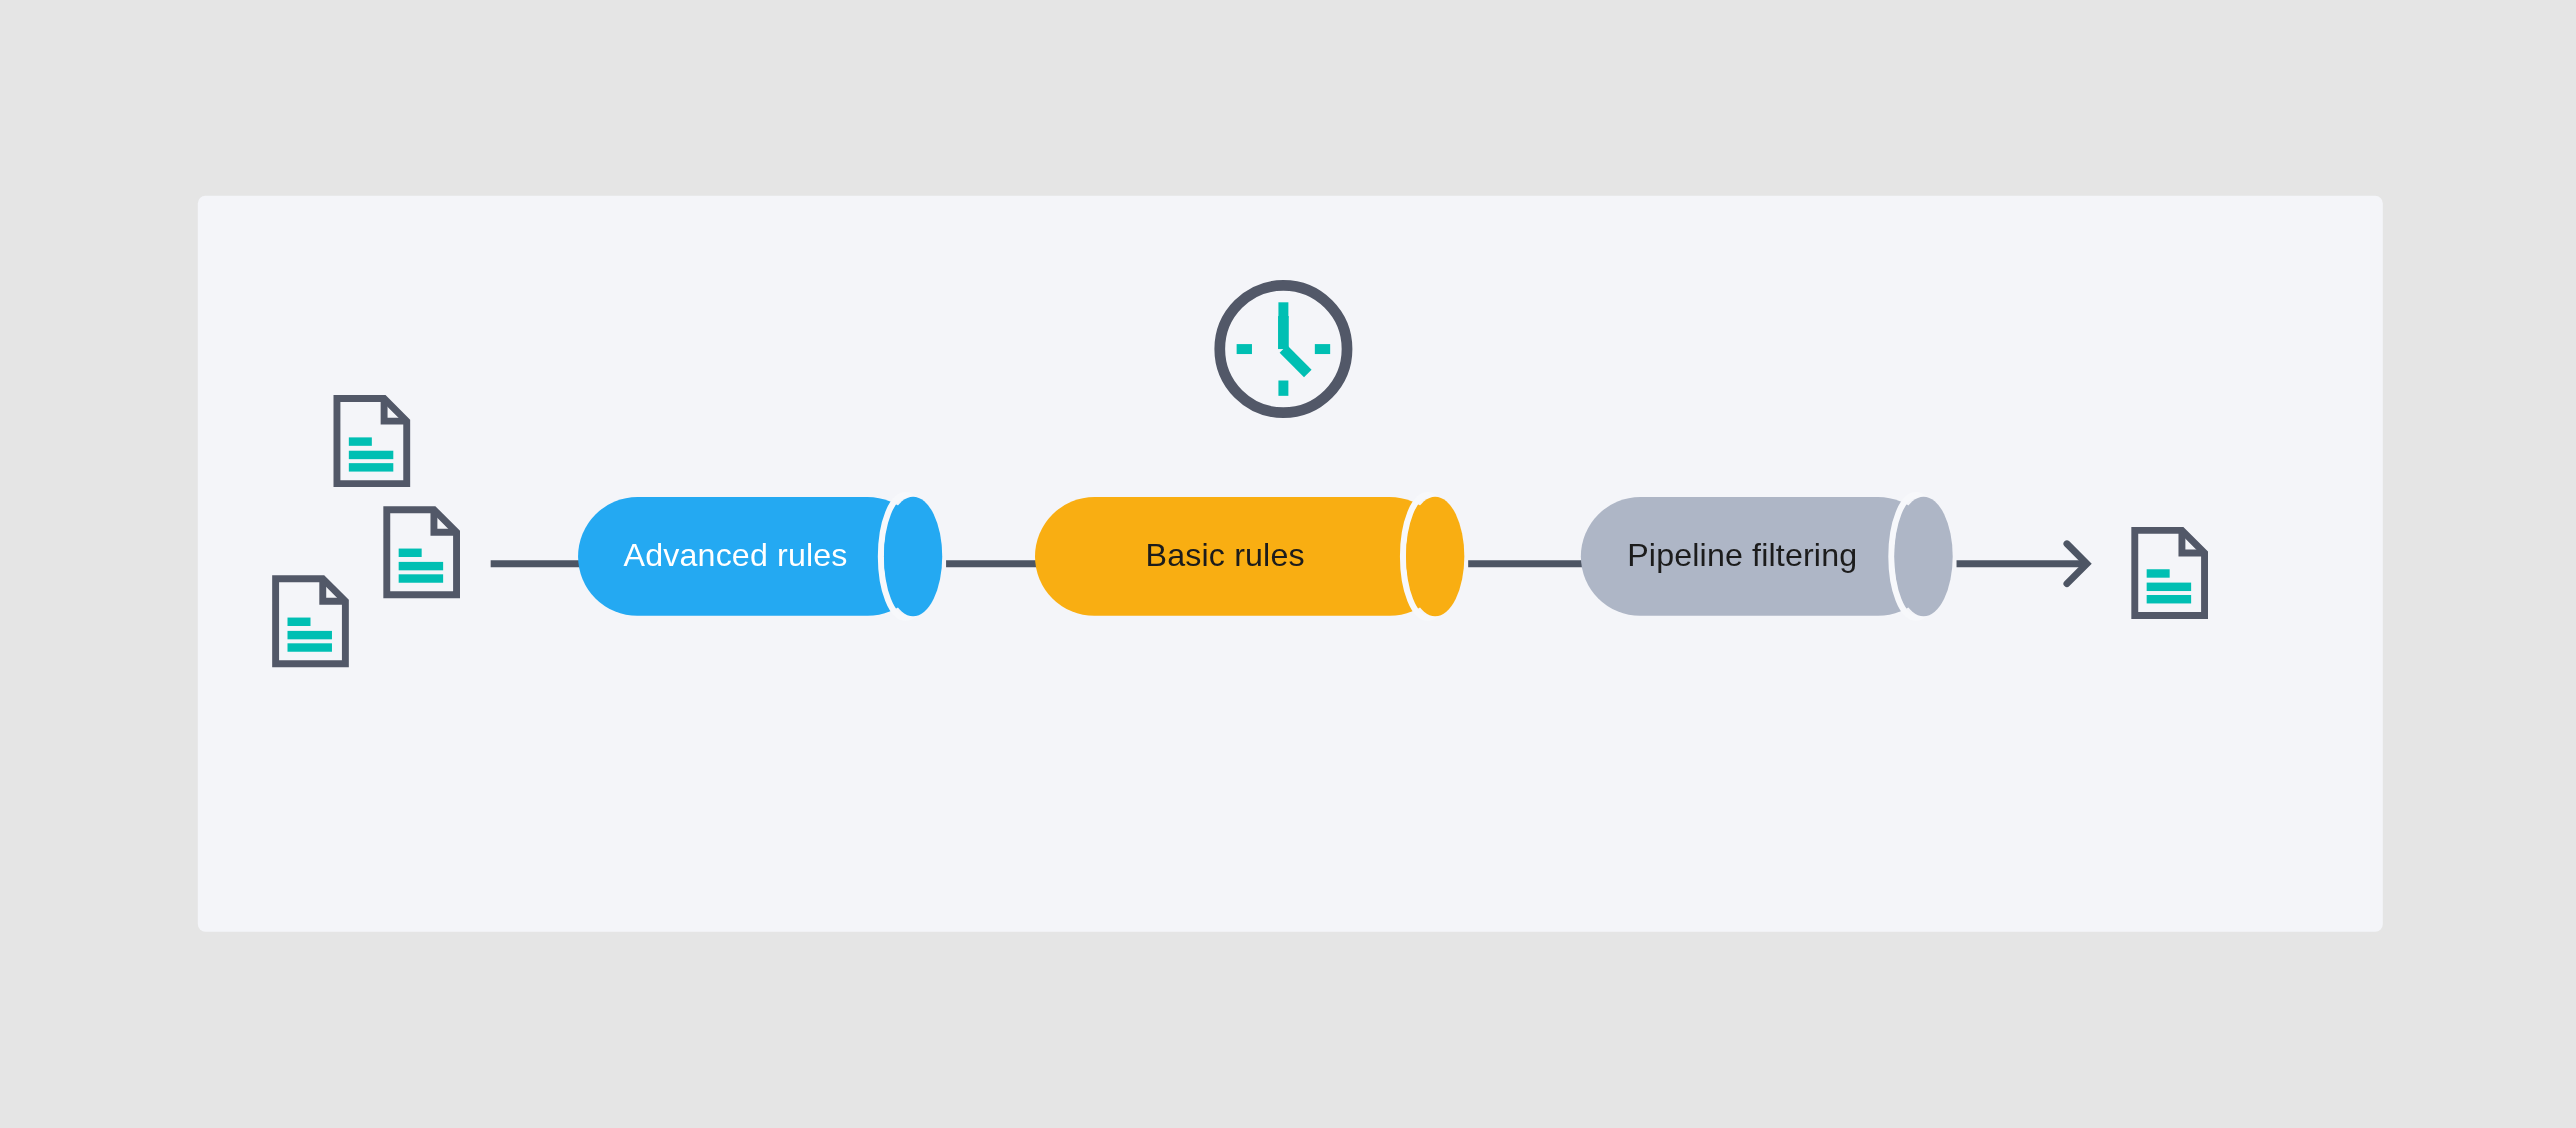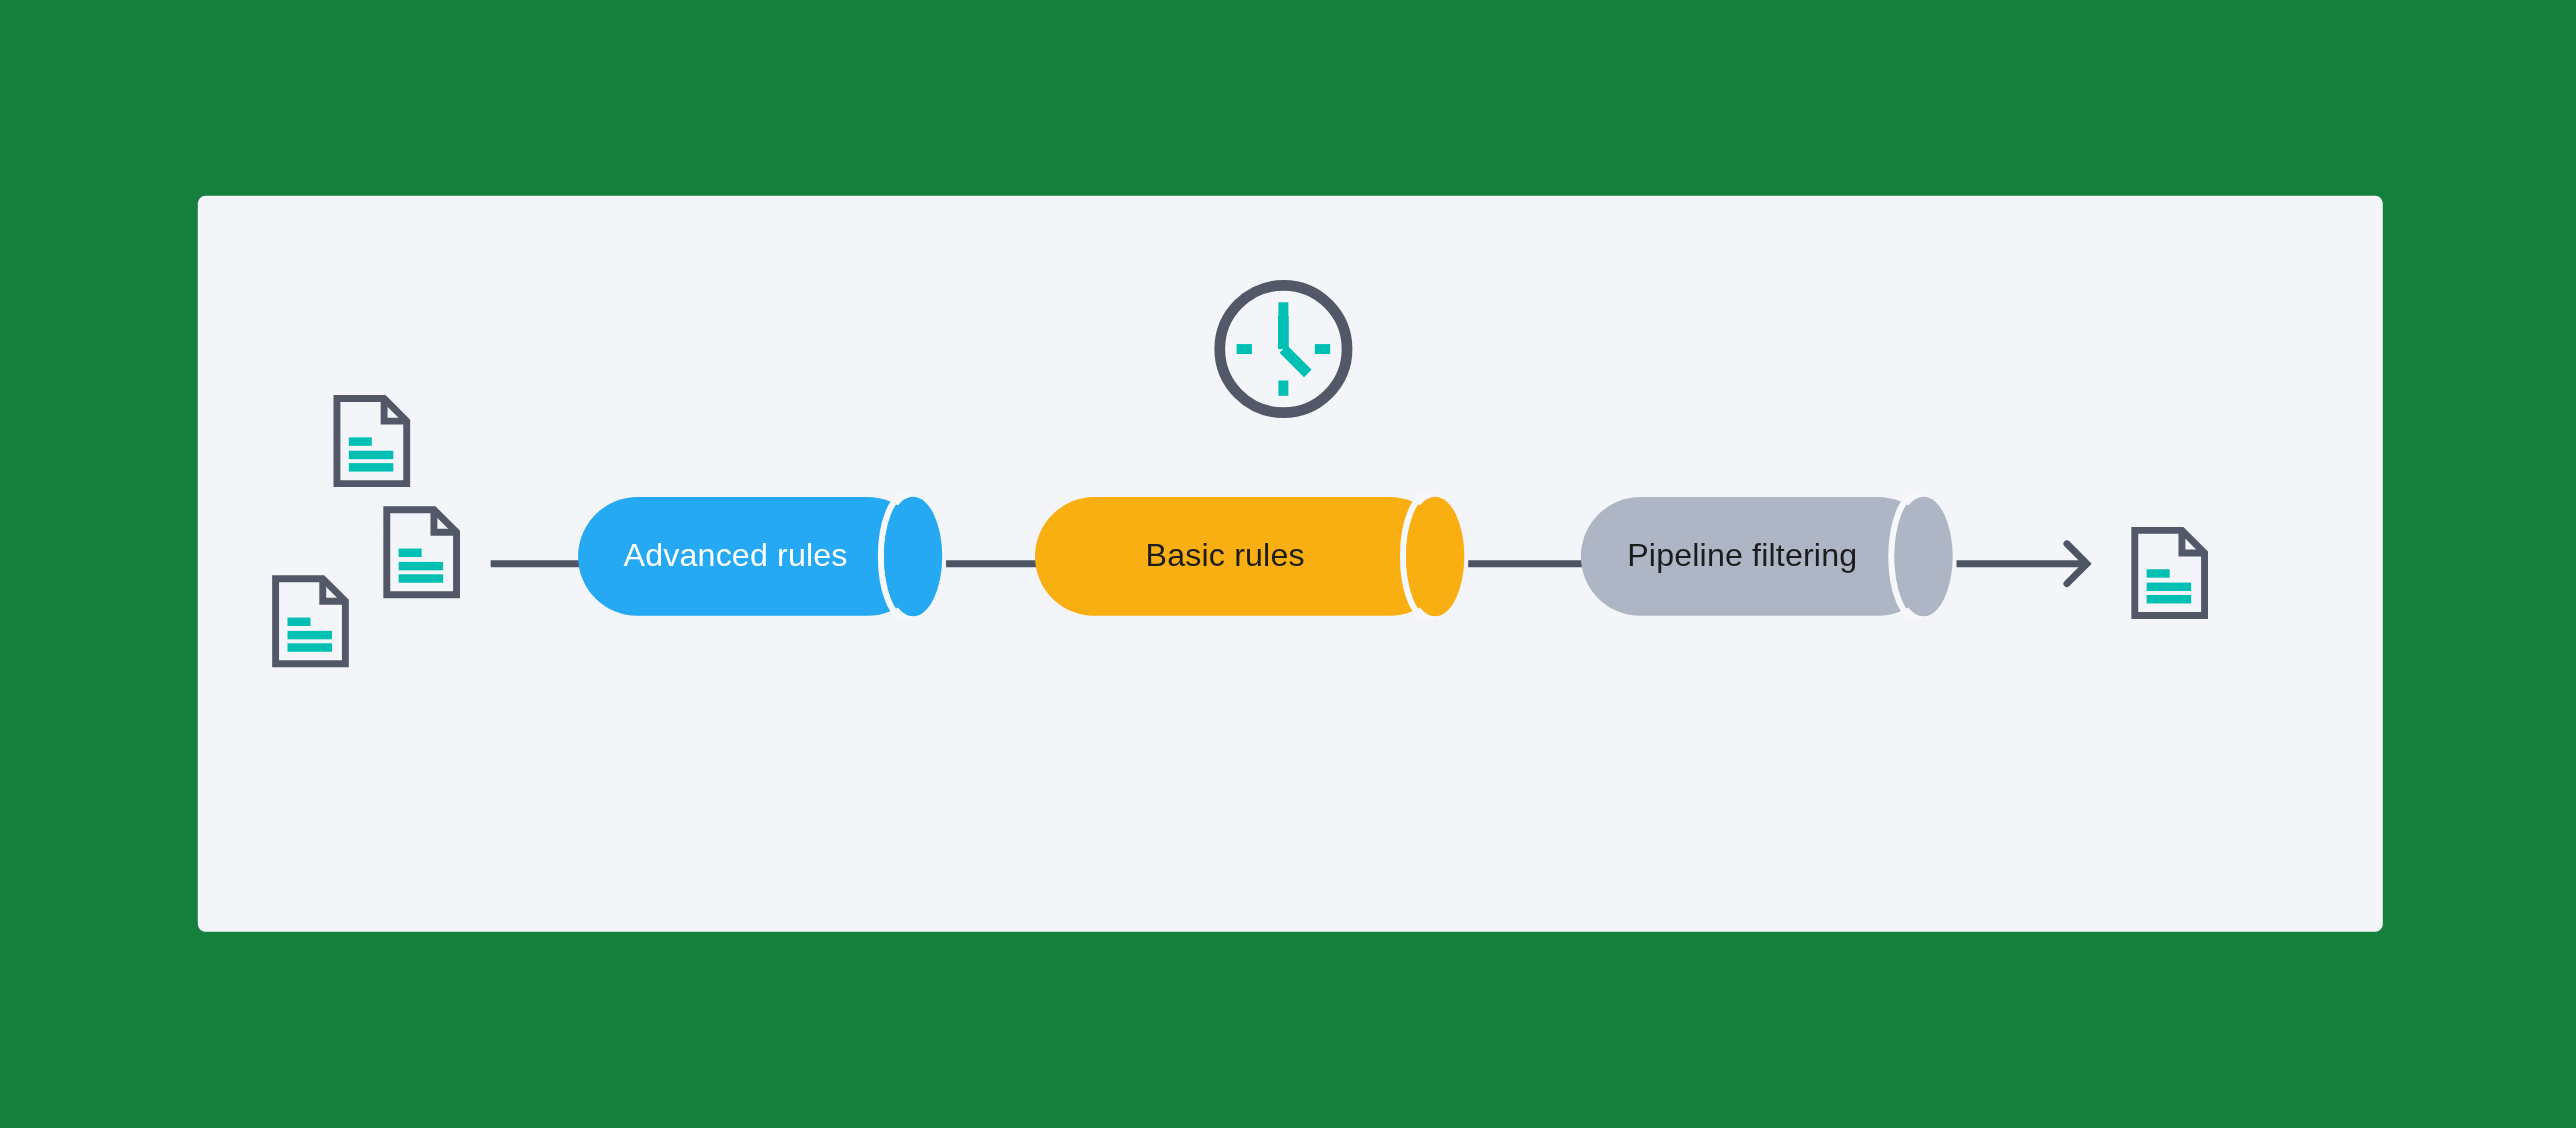--- a/index.html
+++ b/index.html
@@ -10,21 +10,21 @@
   body {
     width: 2576px;
     height: 1129px;
     font-family: "Liberation Sans", sans-serif;
     overflow: hidden;
   }
   #stage {
     position: relative;
     width: 2576px;
     height: 1129px;
-    background: #15803d;
+    background: #e5e5e5;
   }
   #diagram-svg {
     position: absolute;
     left: 0;
     top: 0;
     width: 2576px;
     height: 1129px;
     display: block;
   }
   .node-label {

